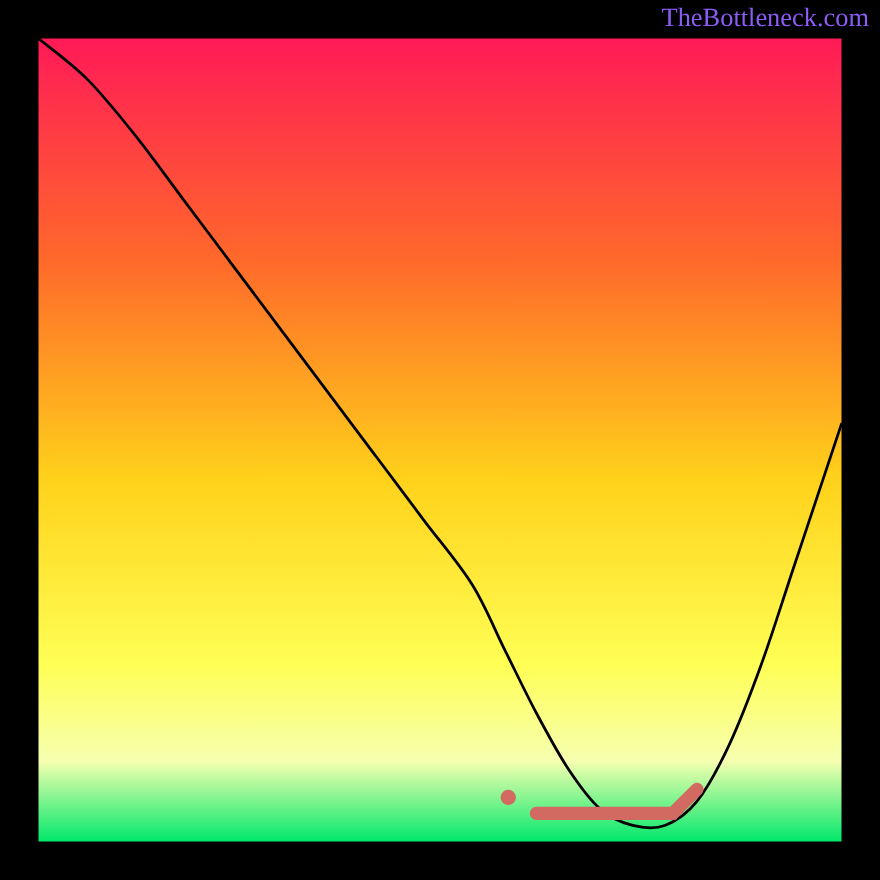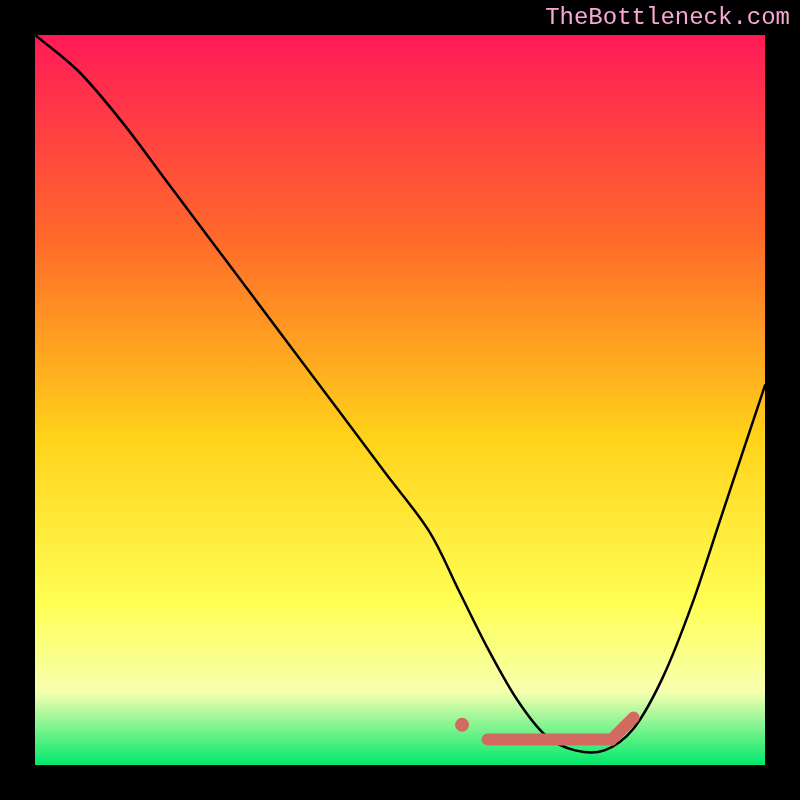--- a/index.html
+++ b/index.html
@@ -12,23 +12,23 @@
   }
   .chart-container {
     position: relative;
     width: 800px;
     height: 800px;
   }
   .watermark {
     position: absolute;
     top: 4px;
     right: 10px;
-    font-family: Liberation Mono, monospace;
+    font-family: Liberation Serif, serif;
     font-size: 24px;
-    color: #f9a8d4;
+    color: #8b5cf6;
     user-select: none;
   }
   svg {
     display: block;
   }
 </style>
 </head>
 <body>
 
 <div class="chart-container">

